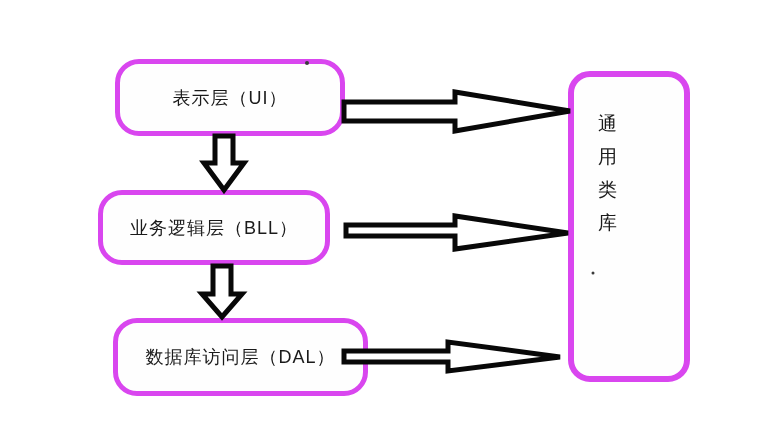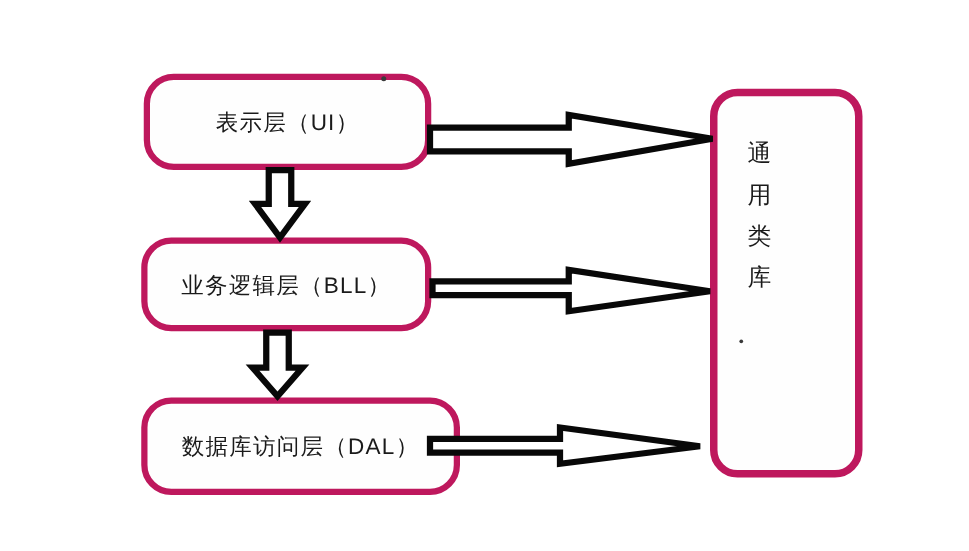--- a/index.html
+++ b/index.html
@@ -12,35 +12,35 @@
     width: 775px;
     height: 441px;
     background: #ffffff;
     overflow: hidden;
     font-family: "Liberation Sans", "DejaVu Sans", sans-serif;
     border-bottom: 2px solid #c9c9c9;
   }
   .node {
     position: absolute;
     box-sizing: border-box;
-    border: 5px solid #be185d;
+    border: 5px solid #d946ef;
     border-radius: 24px;
     background: #fefefe;
     display: flex;
     align-items: center;
     justify-content: center;
   }
   .node-label {
     color: #1a1a1a;
     font-size: 18px;
     letter-spacing: 1px;
     white-space: nowrap;
   }
   #box-ui  { left: 115px; top: 59px;  width: 230px; height: 77px; }
-  #box-bll { left: 113px; top: 190px; width: 232px; height: 75px; justify-content: center; }
+  #box-bll { left: 98px; top: 190px; width: 232px; height: 75px; justify-content: center; }
   #box-dal { left: 113px; top: 318px; width: 255px; height: 78px; }
   #box-common {
     left: 568px; top: 71px; width: 122px; height: 311px;
     border-width: 6px;
     border-radius: 22px;
     display: block;
     padding: 30px 0 0 24px;
   }
   #box-common .v-line {
     display: block;

